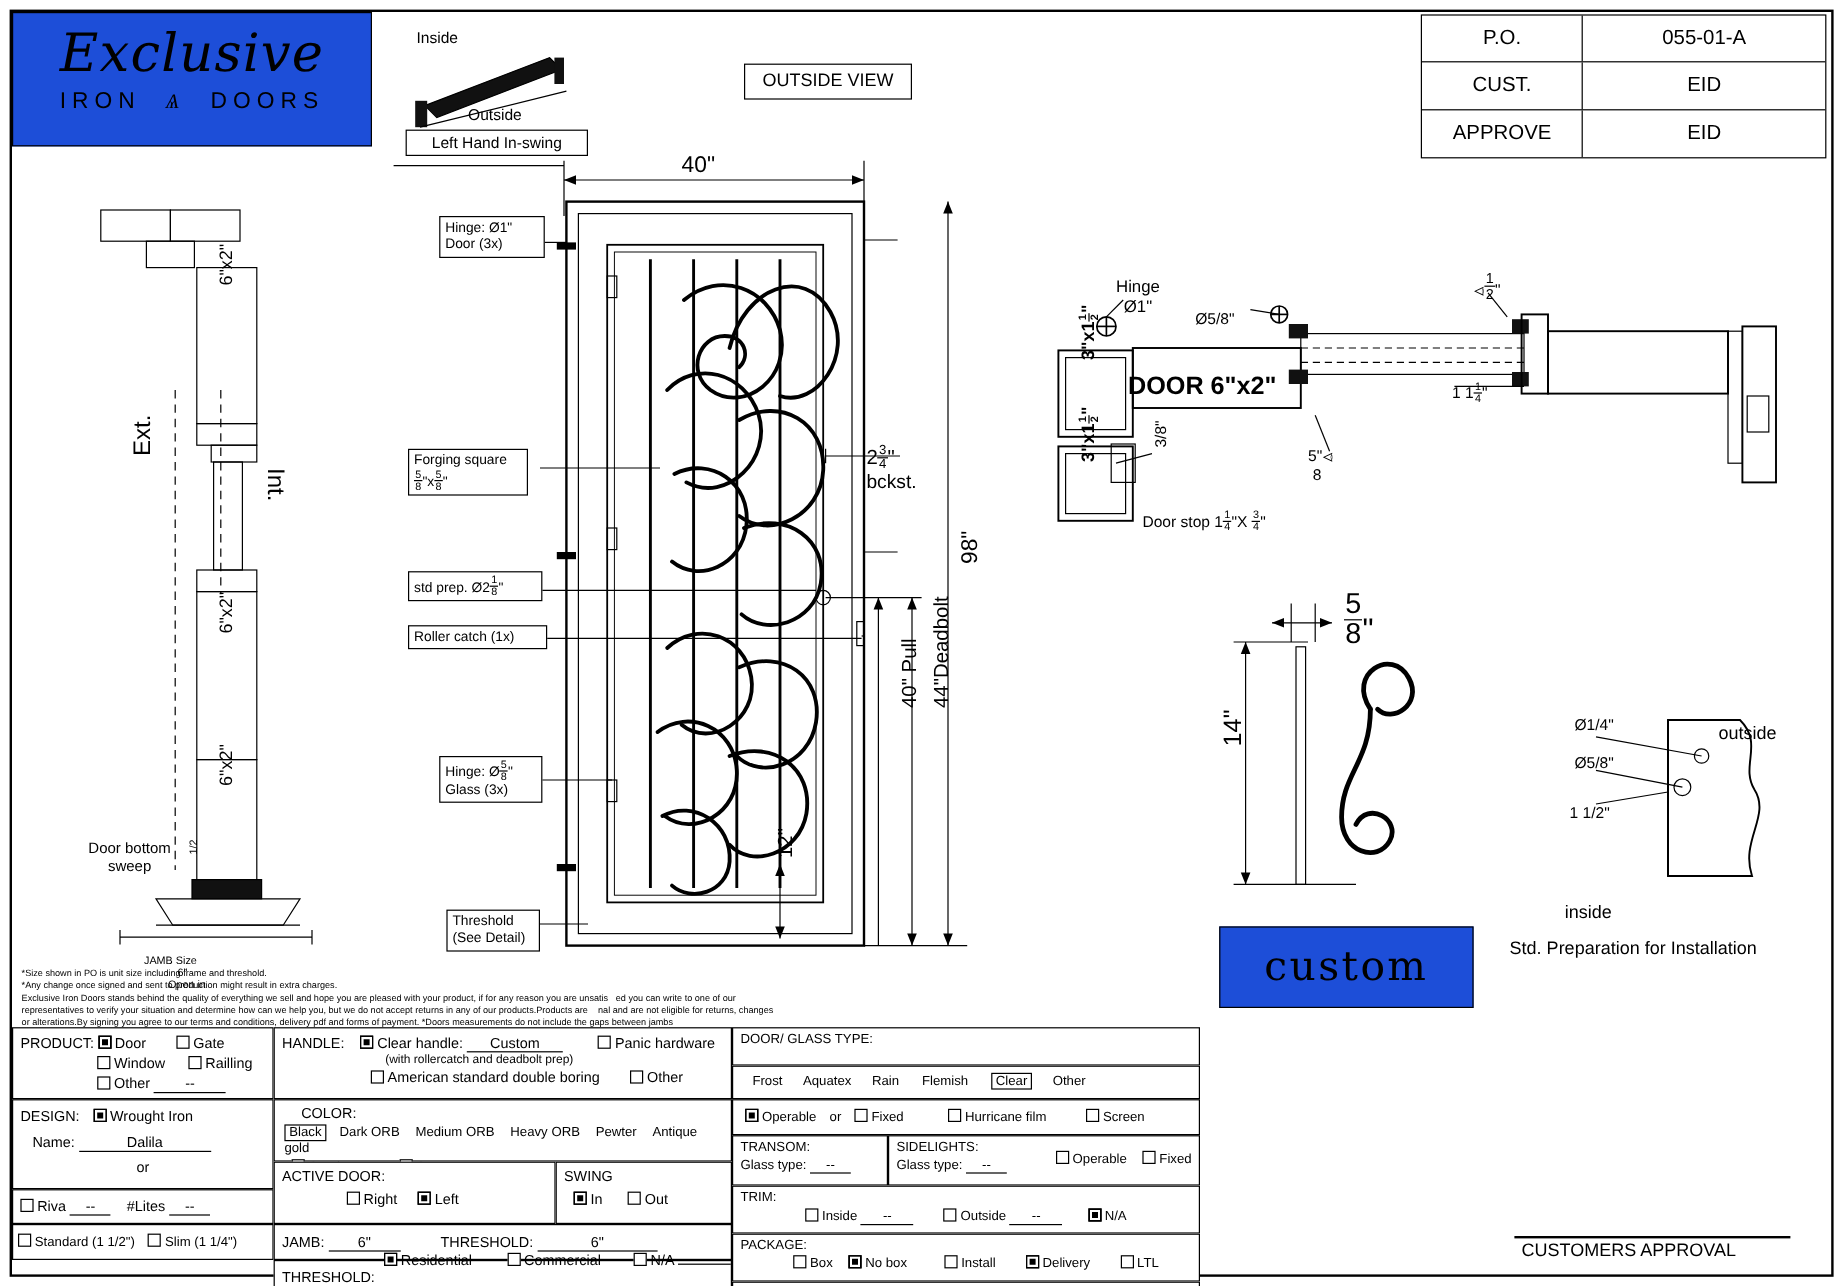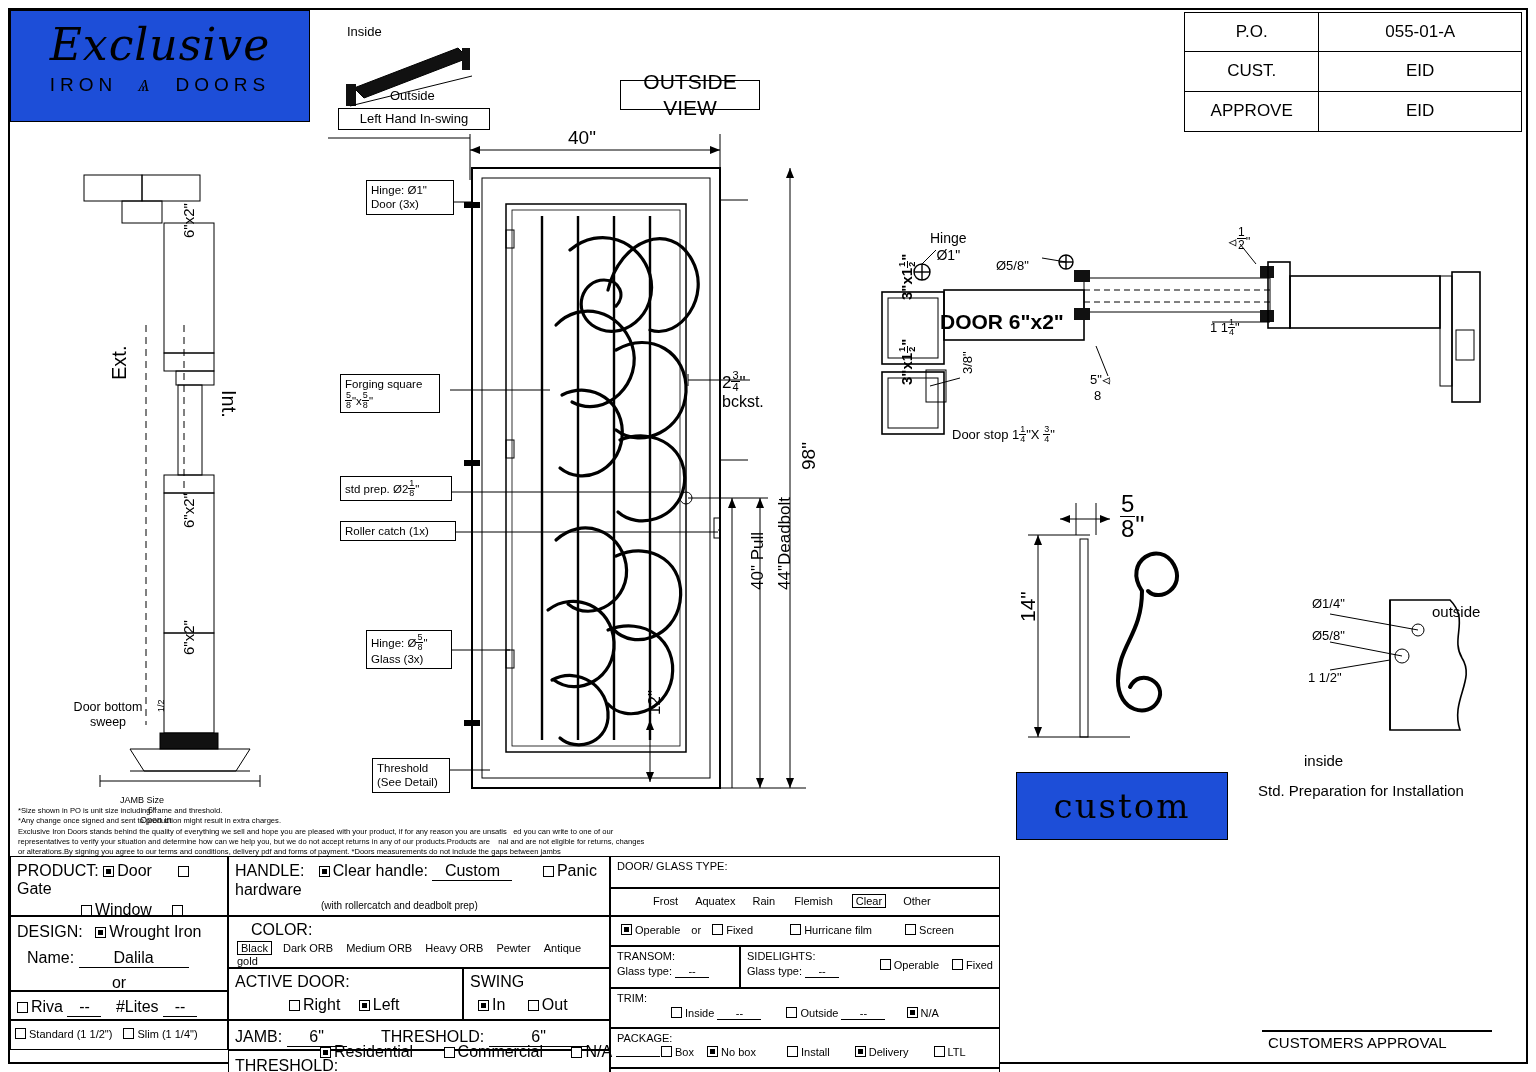--- a/index.html
+++ b/index.html
@@ -34,21 +34,21 @@
   .callout { border:1.3px solid #000; background:#fff; padding:2px 4px; font-size:11.5px; line-height:1.25; }
 
   
   #form { left:10px; top:856px; width:1508px; height:198px; }
   .cell { position:absolute; border:1.5px solid #000; background:#fff; }
   .chk { display:inline-block; width:11px; height:11px; border:1.5px solid #000; vertical-align:-1px; margin-right:3px; background:#fff; }
   .chk.on { background:#000; box-shadow:inset 0 0 0 2px #fff; }
   .ul { border-bottom:1px solid #000; display:inline-block; min-width:40px; text-align:center; }
   .f11 { font-size:11px; }
   .f10 { font-size:10px; }
-  .f12 { font-size:16px; }
+  .f12 { font-size:12px; }
   .boxtxt { border:1.2px solid #000; padding:0 3px; display:inline-block; }
 
   .rot90 { transform:rotate(-90deg); transform-origin:left top; white-space:nowrap; }
   .rot90b { transform:rotate(90deg); transform-origin:left top; white-space:nowrap; }
 
   .frac { display:inline-block; text-align:center; font-size:9px; line-height:1; vertical-align:-3px; }
   .frac .n { display:block; border-bottom:1px solid #000; padding:0 1px;}
   .frac .d { display:block; padding:0 1px;}
 
   .disclaim { position:absolute; left:18px; top:806px; width:740px; font-size:7.6px; line-height:1.35; }
@@ -85,21 +85,21 @@
 <div class="abs" style="left:347px; top:24px; font-size:13px;">Inside</div>
 <svg class="abs" style="left:336px; top:36px;" width="160" height="80">
   <polygon points="18,52 122,12 132,22 28,62" fill="#111" stroke="#000"></polygon>
   <rect x="10" y="48" width="10" height="22" fill="#111"></rect>
   <rect x="126" y="12" width="8" height="22" fill="#111"></rect>
   <line x1="14" y1="70" x2="136" y2="40" stroke="#000" stroke-width="1"></line>
 </svg>
 <div class="abs" style="left:390px; top:88px; font-size:13px;">Outside</div>
 <div class="abs callout" style="left:338px; top:108px; width:152px; text-align:center; font-size:13px;">Left Hand In-swing</div>
 
-<div class="abs callout ctr" style="left:620px; top:80px; width:140px; height:30px; font-size:21px;">OUTSIDE VIEW</div>
+<div class="abs callout ctr" style="left:620px; top:53px; width:140px; height:30px; font-size:15px;">OUTSIDE VIEW</div>
 
 <svg class="abs" style="left:60px; top:165px;" width="230" height="640">
 
   <rect x="24" y="10" width="58" height="26" fill="none" stroke="#000"></rect>
   <rect x="82" y="10" width="58" height="26" fill="none" stroke="#000"></rect>
   <rect x="62" y="36" width="40" height="22" fill="none" stroke="#000"></rect>
 
   <rect x="104" y="58" width="50" height="130" fill="none" stroke="#000"></rect>
   <rect x="104" y="188" width="50" height="18" fill="none" stroke="#000"></rect>
   <rect x="116" y="206" width="38" height="14" fill="none" stroke="#000"></rect>
@@ -419,21 +419,21 @@
 
   <div class="cell" style="left:218px; top:194px; width:382px; height:30px;">
     <div class="f12" style="padding:6px 6px 0 6px;">
       <span>THRESHOLD:</span>
     </div>
   </div>
 
   <div class="cell" style="left:600px; top:0; width:390px; height:32px;">
     <div class="f11" style="padding:3px 6px 0 6px;">DOOR/ GLASS TYPE:</div>
   </div>
-  <div class="cell" style="left:600px; top:32px; width:390px; height:28px;padding-left:26px;">
+  <div class="cell" style="left:600px; top:32px; width:390px; height:28px;">
     <div class="f11" style="padding:5px 4px 0 16px;">
       <span>Frost</span>
       <span style="margin-left:14px;">Aquatex</span>
       <span style="margin-left:14px;">Rain</span>
       <span style="margin-left:16px;">Flemish</span>
       <span class="boxtxt" style="margin-left:16px;">Clear</span>
       <span style="margin-left:14px;">Other</span>
     </div>
   </div>
   <div class="cell" style="left:600px; top:60px; width:390px; height:30px;">

